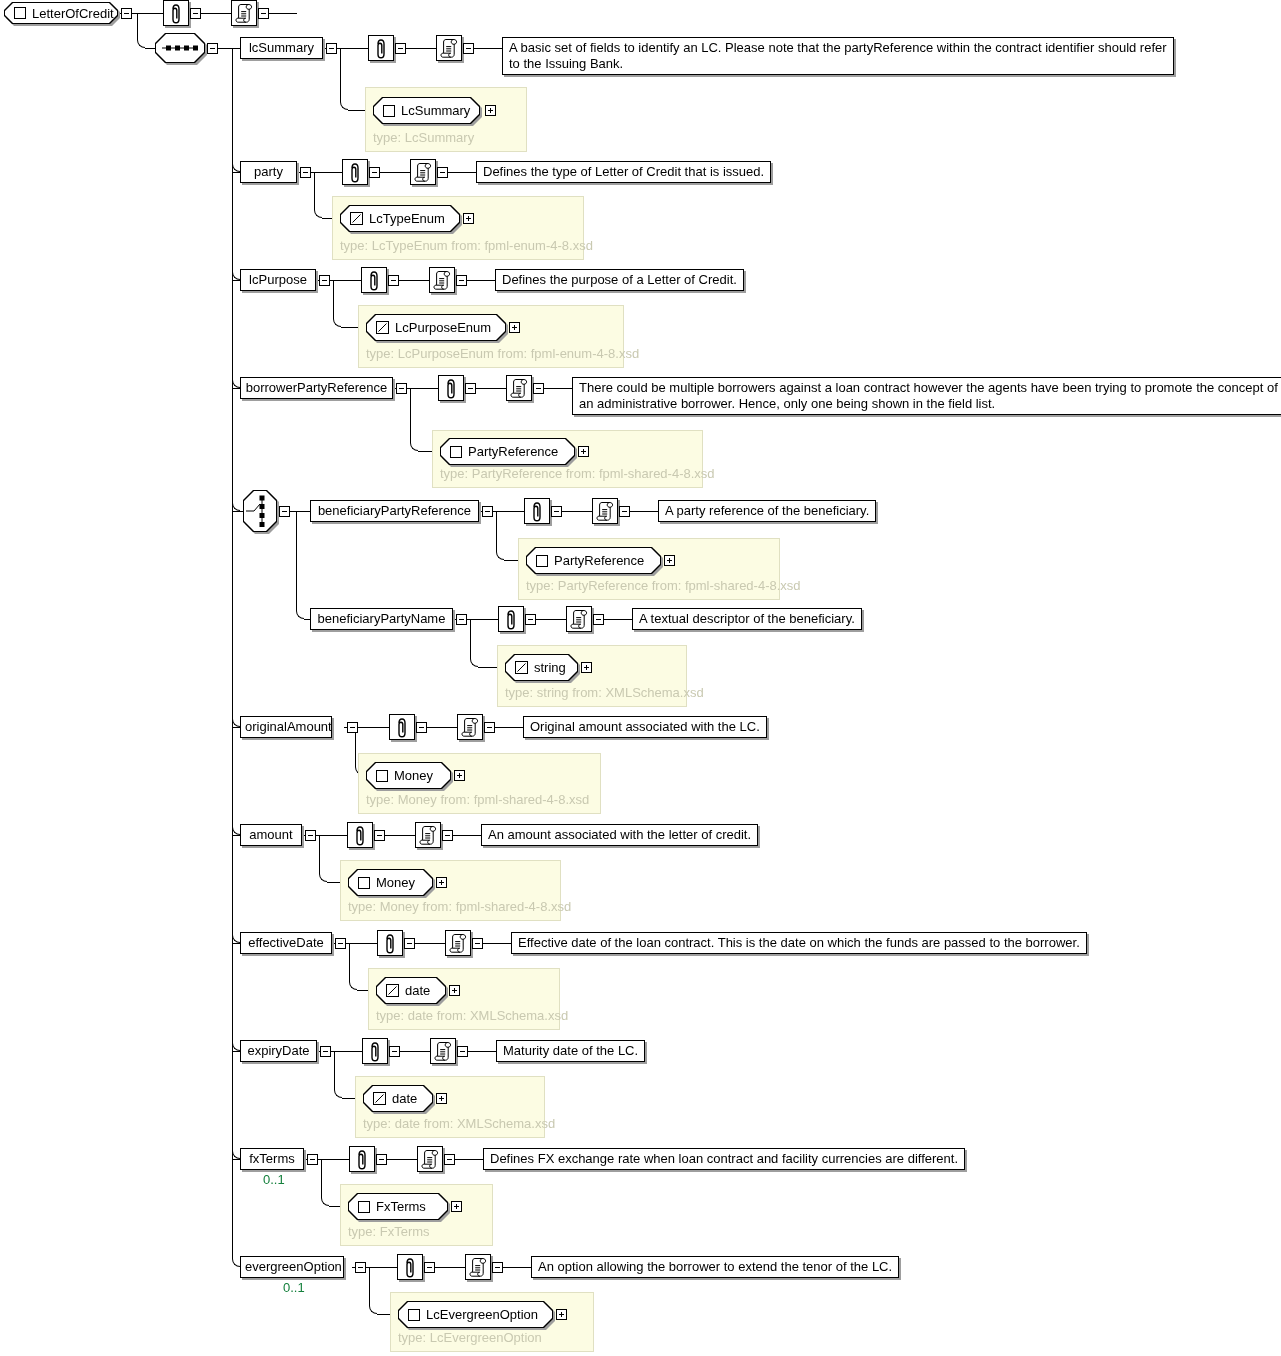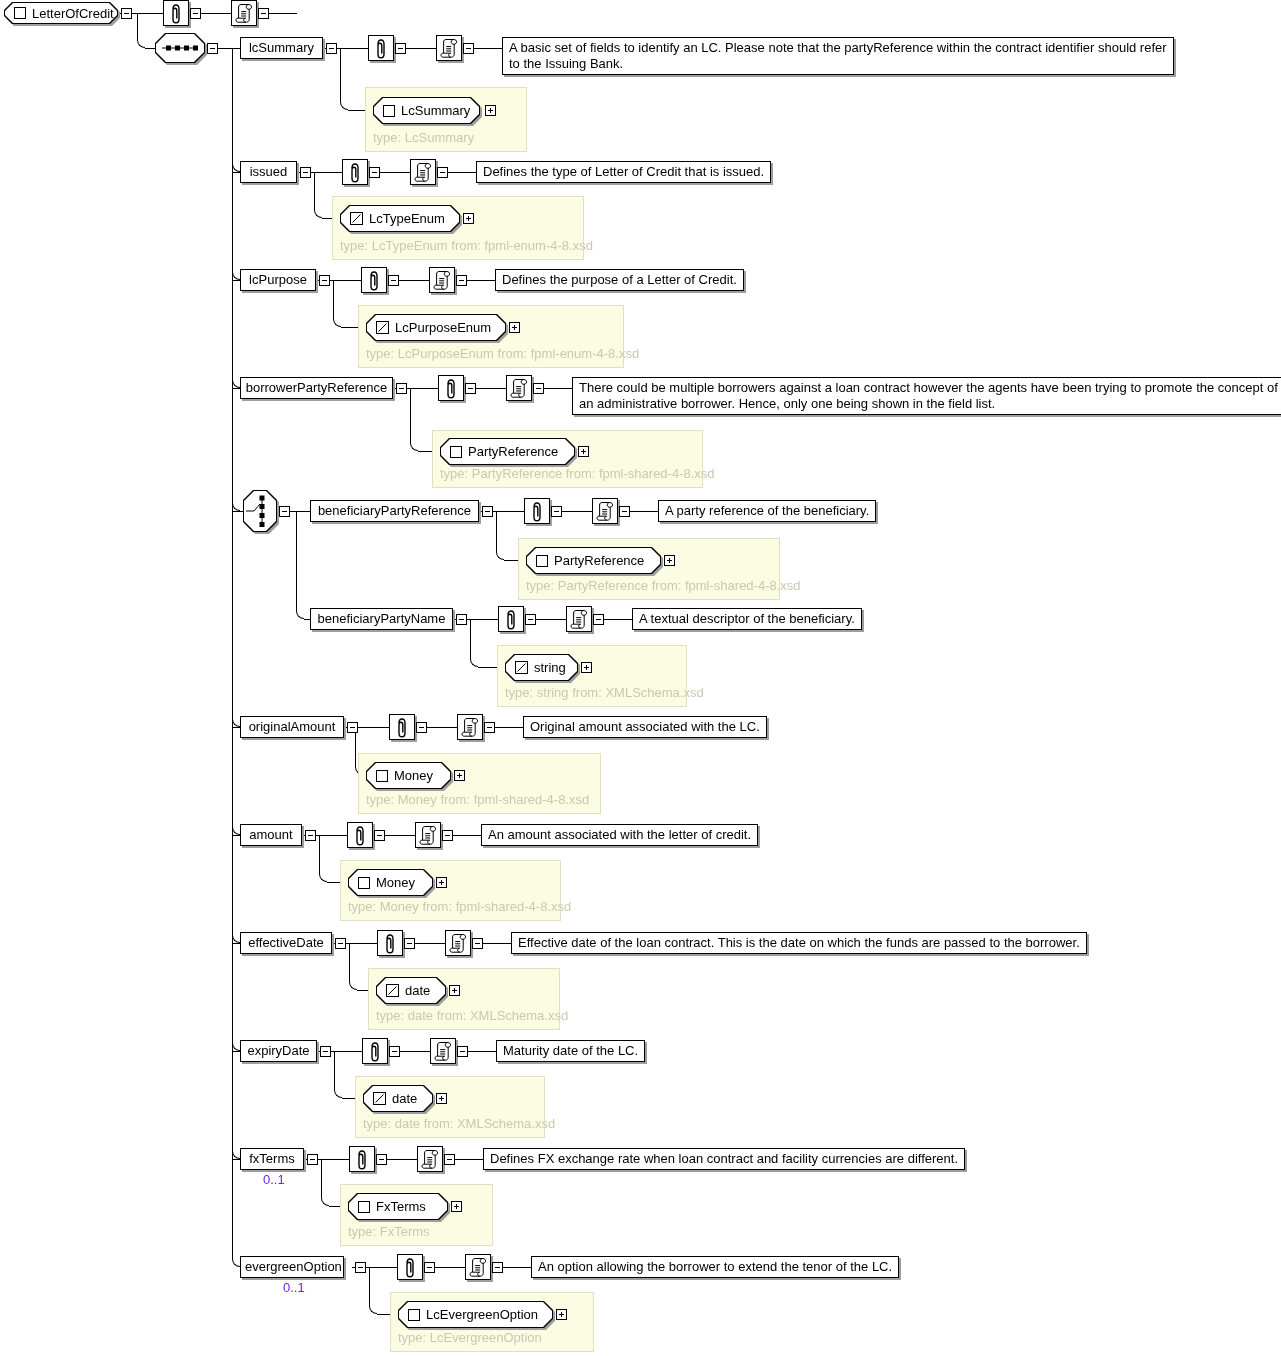--- a/index.html
+++ b/index.html
@@ -11,21 +11,21 @@
 .c{position:absolute;width:8px;height:8px;border-left:1px solid #000;border-bottom:1px solid #000;border-bottom-left-radius:8px}
 .b{position:absolute;height:22px;background:#fff;border:1px solid #000;box-shadow:2px 2px 0 #9e9e9e;font-size:13px;line-height:20px;text-align:center;white-space:nowrap;padding:0 4px}
 .d{position:absolute;background:#fff;border:1px solid #000;box-shadow:2px 2px 0 #9e9e9e;font-size:13px;line-height:20px;height:22px;padding:0 6px;white-space:nowrap}
 .d.ml{height:auto;white-space:normal;line-height:16px;padding:2px 6px}
 .ib{position:absolute;width:26px;height:26px;background:#fff;border:1px solid #000;box-shadow:2px 2px 0 #9e9e9e;display:flex;align-items:center;justify-content:center}
 .pm{position:absolute;width:11px;height:11px;background:#fff;border:1px solid #000}
 .pm::before{content:"";position:absolute;left:2px;top:4px;width:5px;height:1px;background:#000}
 .pm.plus::after{content:"";position:absolute;left:4px;top:2px;width:1px;height:5px;background:#000}
 .yb{position:absolute;background:#fcfce3;border:1px solid #e0e0c2}
 .note{position:absolute;font-size:13px;color:#c9c9b1;white-space:nowrap}
-.card{position:absolute;font-size:13px;color:#6d28d9}
+.card{position:absolute;font-size:13px;color:#15803d}
 .oct{position:absolute;height:27px;--c:9px}
 .oct .lyr,.oct .in{clip-path:polygon(var(--c) 0,calc(100% - var(--c)) 0,100% var(--c),100% calc(100% - var(--c)),calc(100% - var(--c)) 100%,var(--c) 100%,0 calc(100% - var(--c)),0 var(--c))}
 .oct .sh{position:absolute;left:2px;top:2px;width:100%;height:100%;background:#9e9e9e}
 .oct .bd{position:absolute;inset:0;background:#000}
 .oct .in{position:absolute;inset:1px;background:#fff;display:flex;align-items:center;gap:6px;padding-left:9px;font-size:13px;white-space:nowrap}
 .oct.struct .in{justify-content:center;padding-left:0;gap:0}
 .sq{width:12px;height:12px;border:1px solid #000;background:#fff;flex:0 0 auto}
 svg{display:block;flex:0 0 auto}
 </style>
 </head>
@@ -194,21 +194,21 @@
       <i class="lyr sh"></i>
       <i class="lyr bd"></i>
       <span class="in">
         <span class="sq"></span>
         <span>LcSummary</span>
       </span>
     </div>
 <div class="pm plus" style="left:485px;top:105px"></div>
 <div class="note" style="left:373px;top:130px">type: LcSummary</div>
 
-<div class="b" style="left:240px;top:161px;width:57px">issued</div>
+<div class="b" style="left:240px;top:161px;width:57px">party</div>
 <div class="pm" style="left:300px;top:167px"></div>
 <div class="ib" style="left:342px;top:159px">
       <span>
         <svg width="14" height="23" viewBox="0 0 14 23">
           <path fill="none" stroke="#000" stroke-width="1.4" d="M4 7C4 4.2 5 3 7 3s3 1.2 3 4v10c0 2.5-1 3.8-3 3.8s-3-1.3-3-3.6V8.5C4 7 4.7 6.2 5.9 6.2s1.9.8 1.9 2.3v8"></path>
         </svg>
       </span>
     </div>
 <div class="pm" style="left:369px;top:167px"></div>
 <div class="ib" style="left:410px;top:159px">
@@ -380,21 +380,21 @@
             <rect x="0.5" y="0.5" width="12" height="12" fill="#fff" stroke="#000"></rect>
             <line x1="2.5" y1="10.5" x2="10.5" y2="2.5" stroke="#000"></line>
           </svg>
         </span>
         <span>string</span>
       </span>
     </div>
 <div class="pm plus" style="left:581px;top:662px"></div>
 <div class="note" style="left:505px;top:685px">type: string from: XMLSchema.xsd</div>
 
-<div class="b" style="left:240px;top:716px;width:104px">originalAmount</div>
+<div class="b" style="left:240px;top:716px;width:92px">originalAmount</div>
 <div class="pm" style="left:347px;top:722px"></div>
 <div class="ib" style="left:389px;top:714px">
       <span>
         <svg width="14" height="23" viewBox="0 0 14 23">
           <path fill="none" stroke="#000" stroke-width="1.4" d="M4 7C4 4.2 5 3 7 3s3 1.2 3 4v10c0 2.5-1 3.8-3 3.8s-3-1.3-3-3.6V8.5C4 7 4.7 6.2 5.9 6.2s1.9.8 1.9 2.3v8"></path>
         </svg>
       </span>
     </div>
 <div class="pm" style="left:416px;top:722px"></div>
 <div class="ib" style="left:457px;top:714px">

